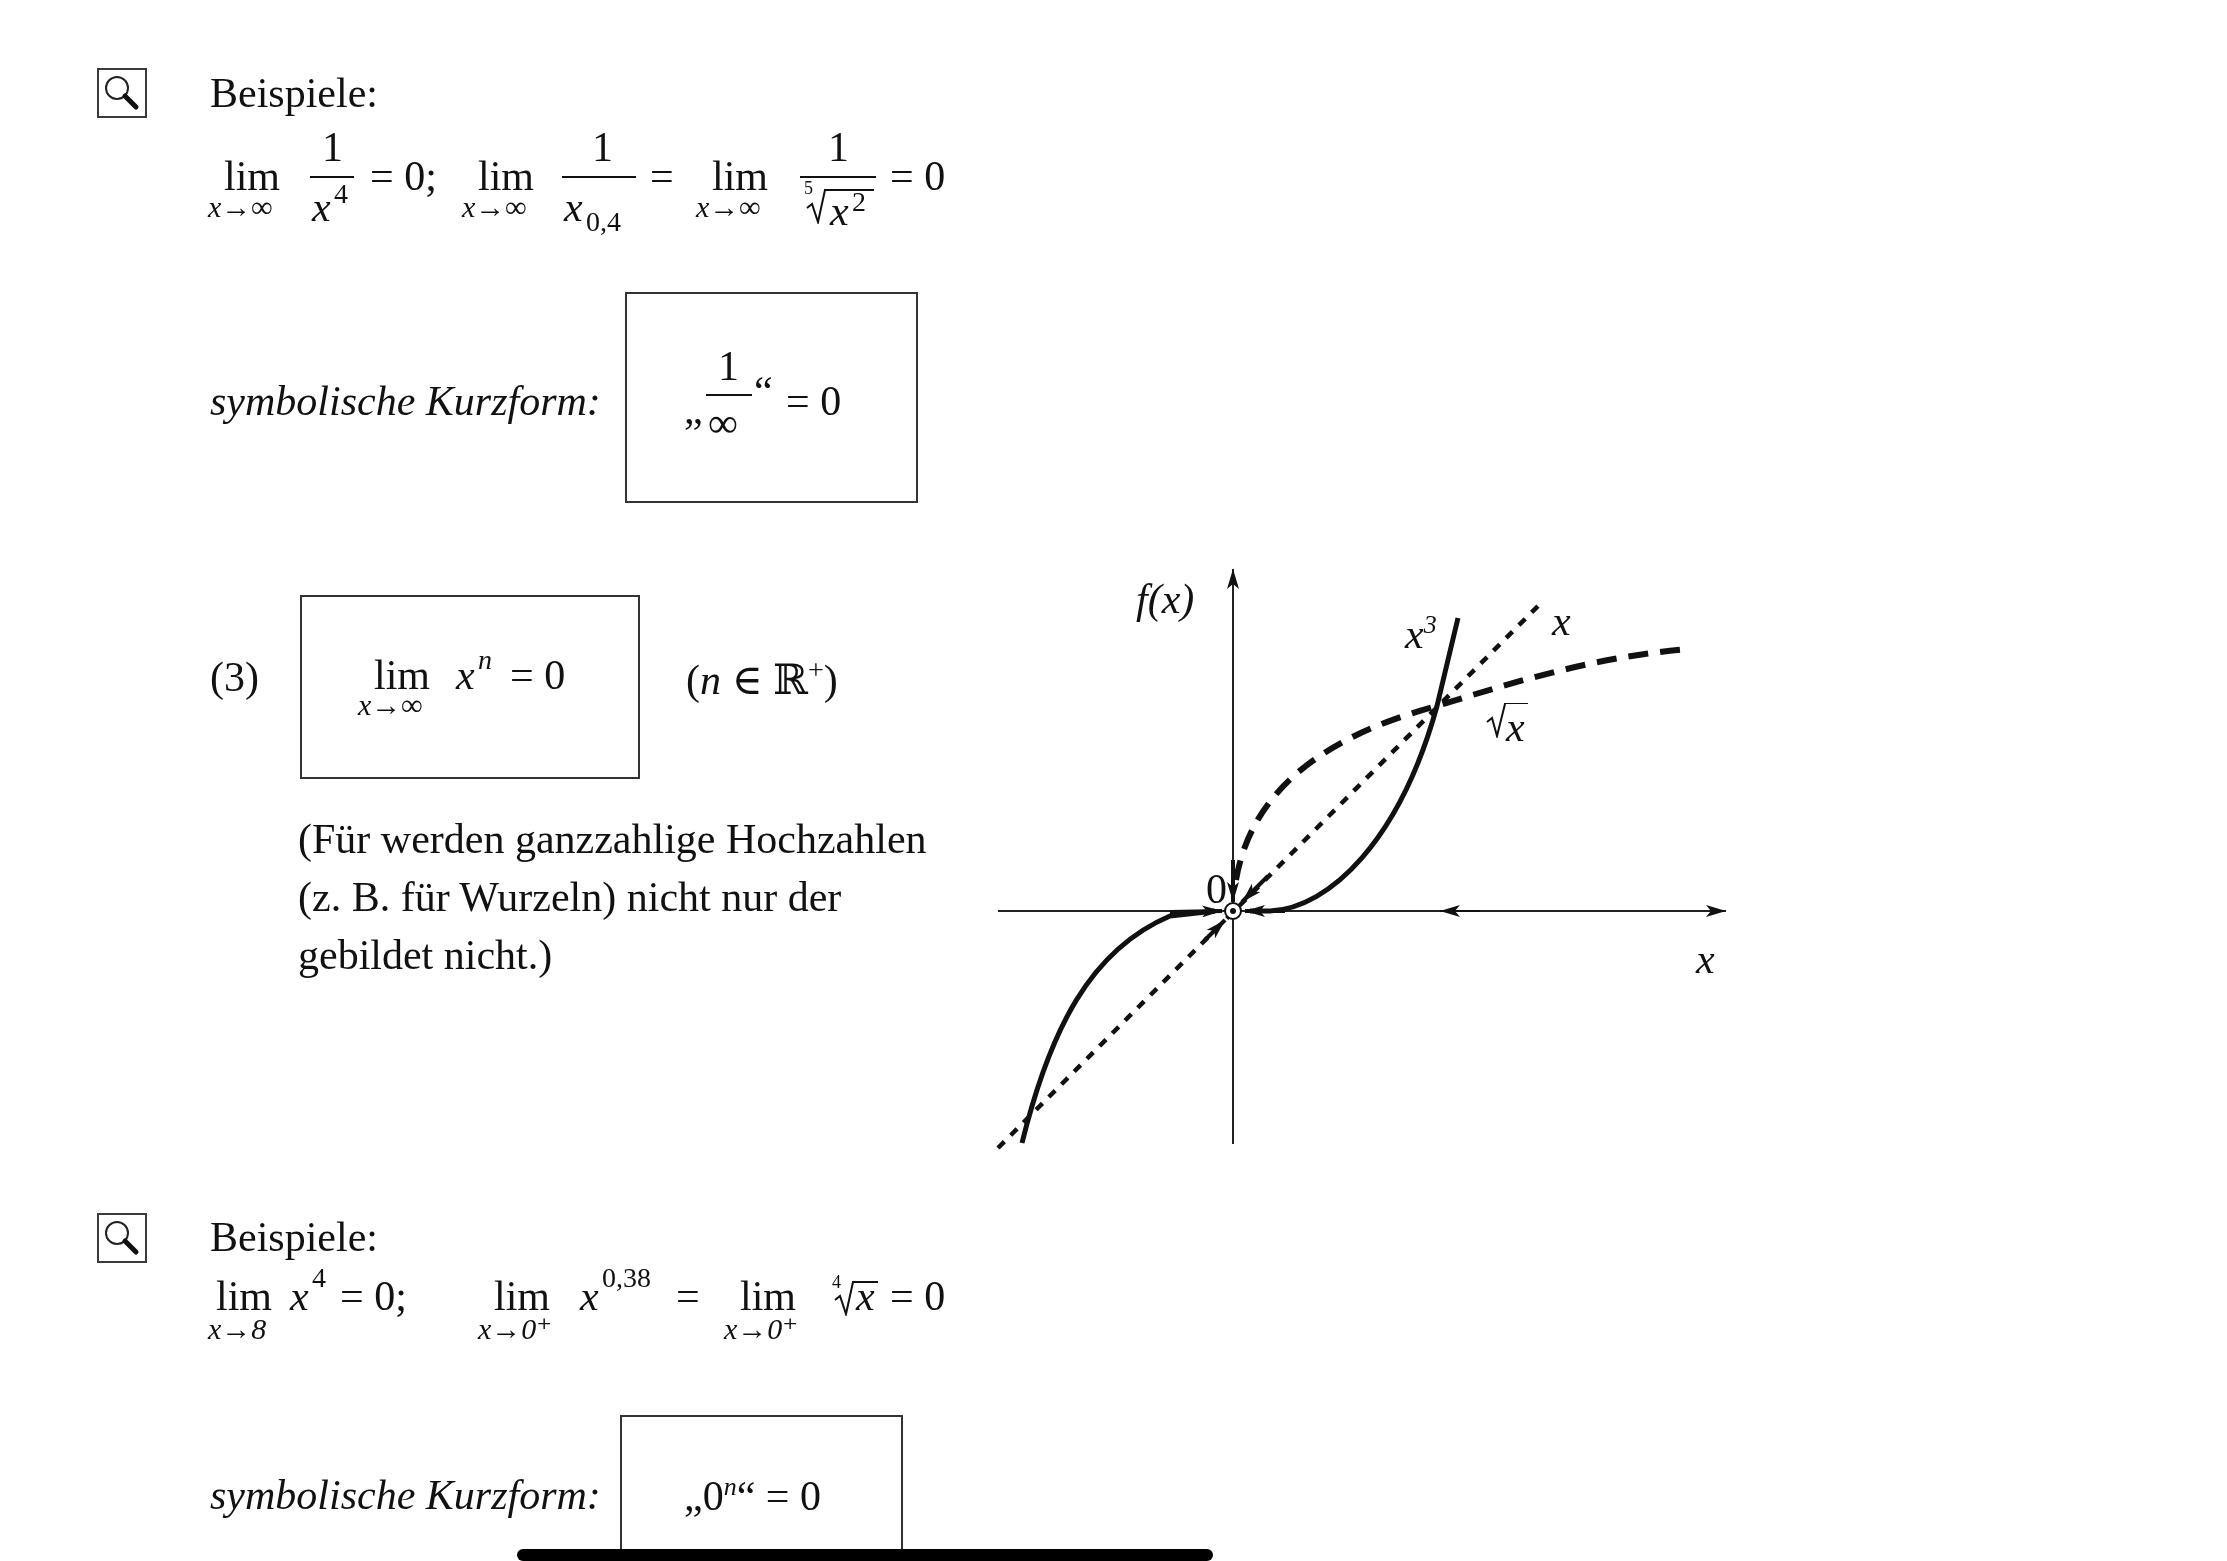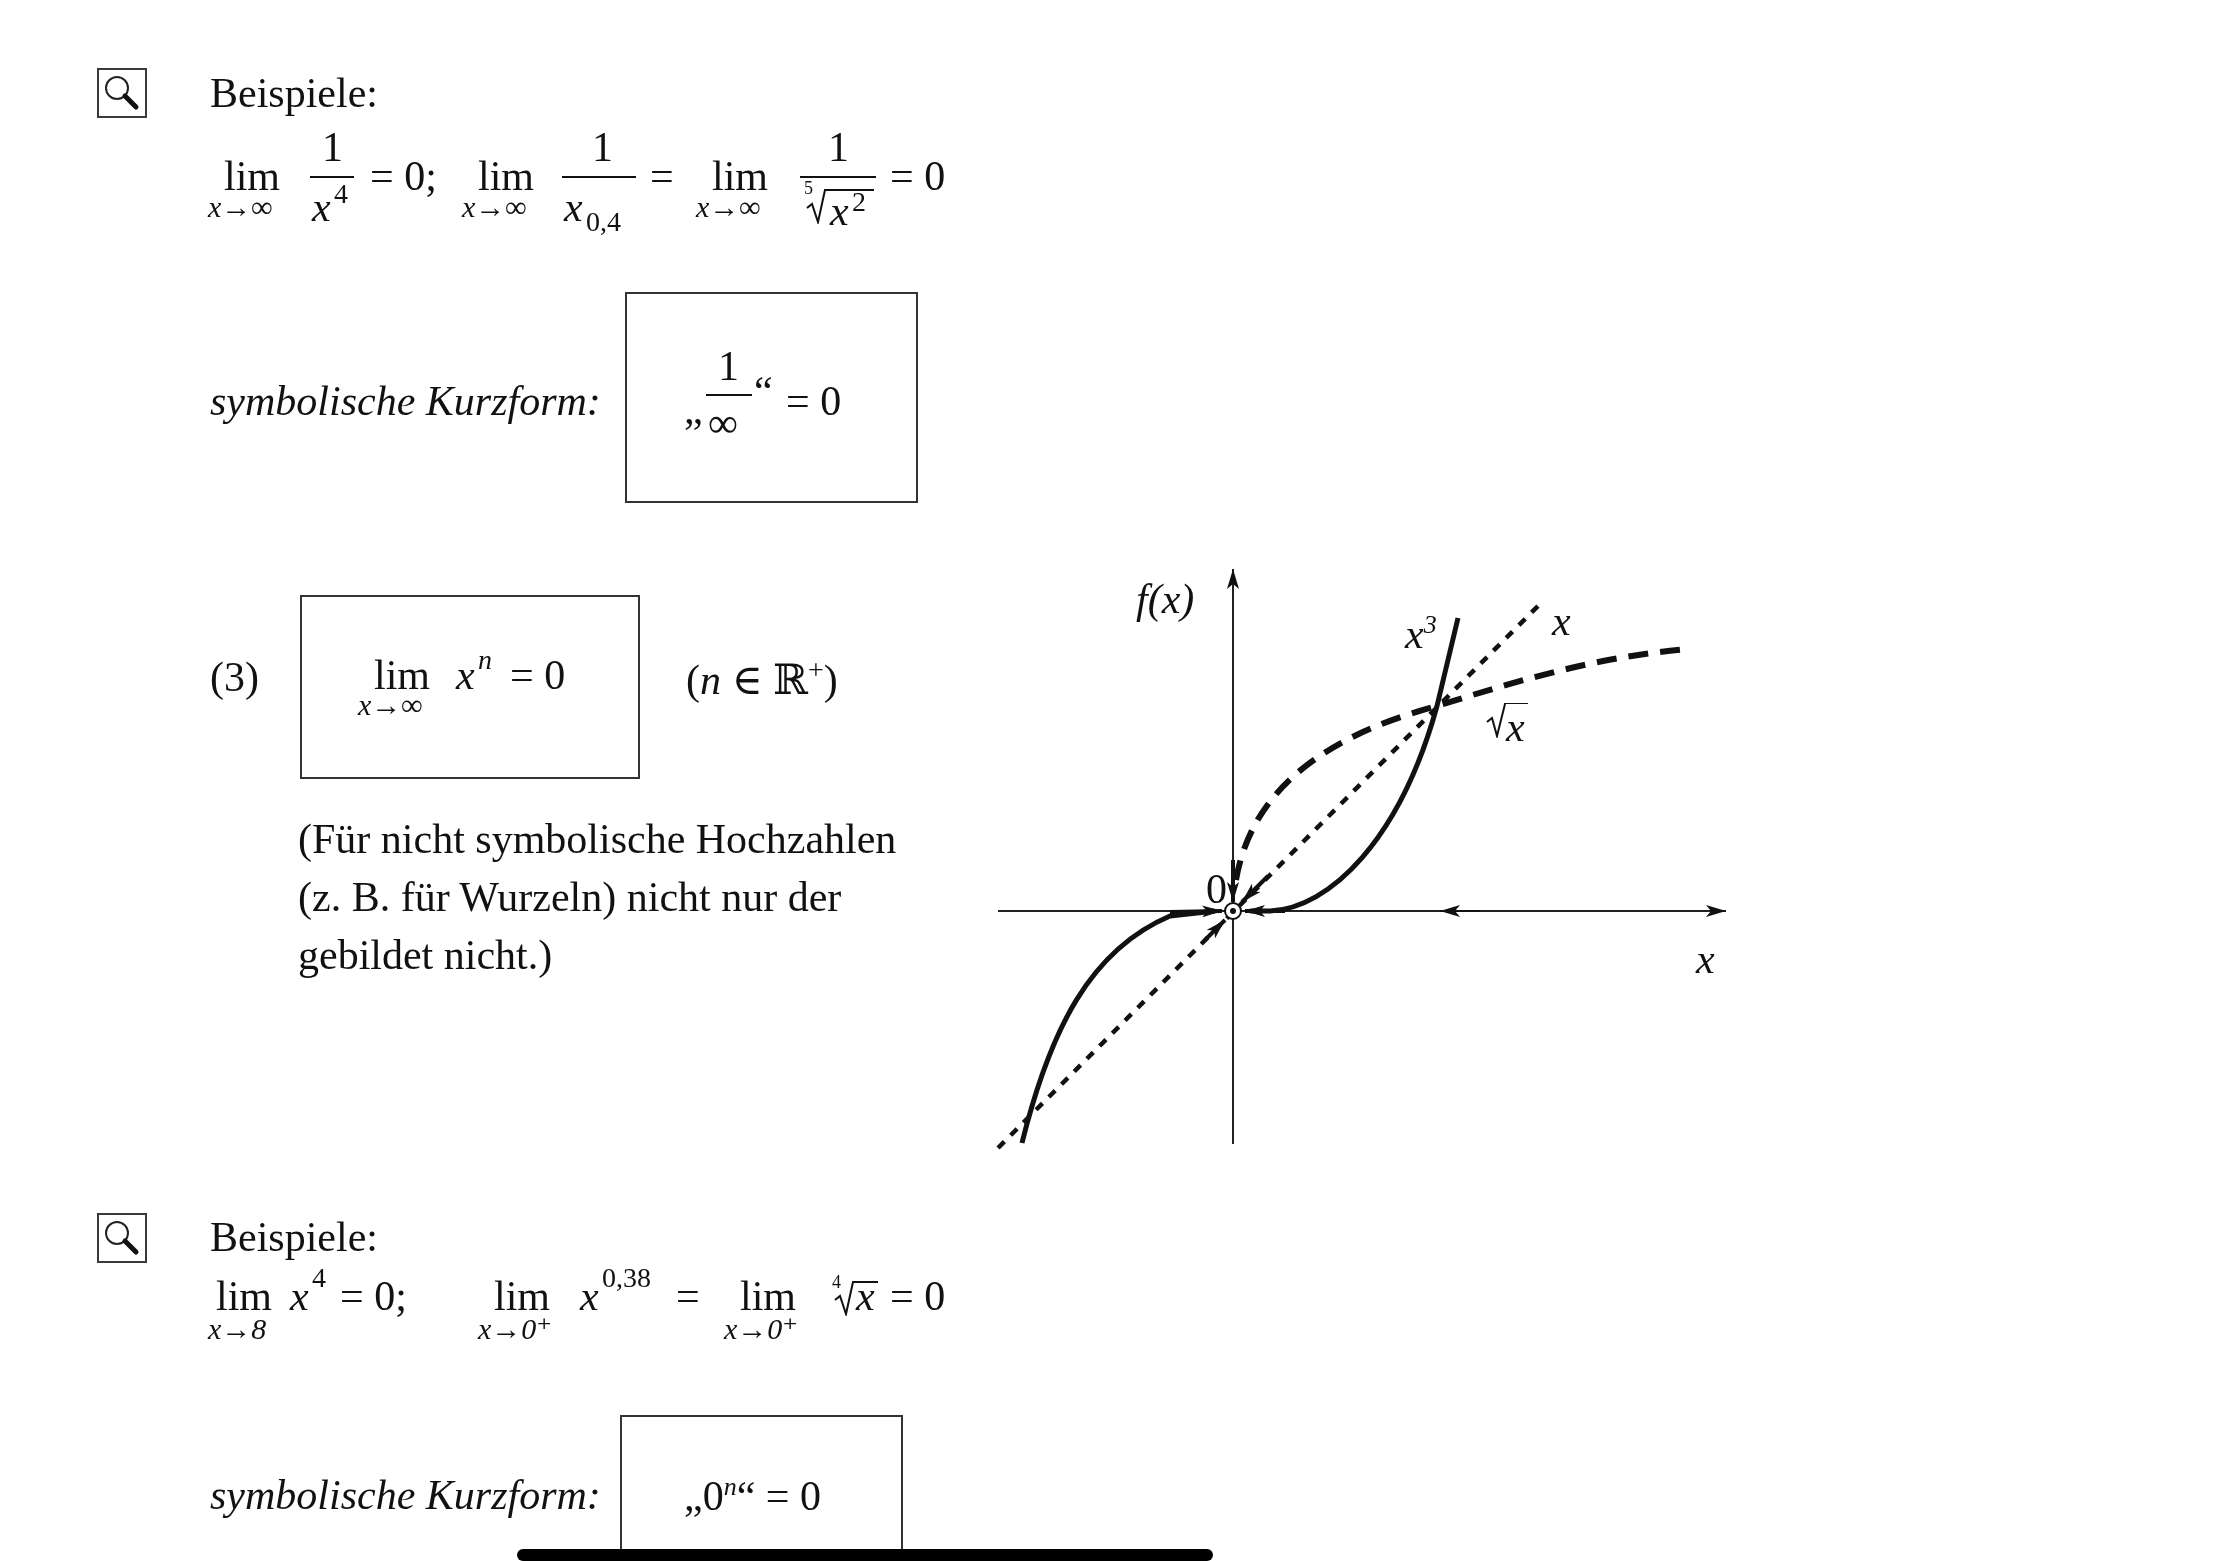--- a/index.html
+++ b/index.html
@@ -71,21 +71,21 @@
 <div class="abs sub it" style="left:358px; top:690px;">x→∞</div>
 <div class="abs t it" style="left:456px; top:654px;">x</div>
 <div class="abs sup it" style="left:478px; top:646px;">n</div>
 <div class="abs t" style="left:510px; top:654px;">= 0</div>
 
 <div class="abs t" style="left:686px; top:656px;">
   <span>(</span><span class="it">n</span><span> ∈ ℝ</span><sup style="font-size:28px;">+</sup><span>)</span>
 </div>
 
 <div class="abs t" style="left:298px; top:810px; line-height:58px;">
-  <div>(Für nicht symbolische Hochzahlen</div>
+  <div>(Für werden ganzzahlige Hochzahlen</div>
   <div>(z. B. für Wurzeln) nicht nur der</div>
   <div>gebildet nicht.)</div>
 </div>
 
 <svg class="abs" style="left:0; top:0;" width="2227" height="1561">
   <defs>
     <marker id="ah" viewBox="0 0 20 12" refX="20" refY="6" markerWidth="20" markerHeight="12" markerUnits="userSpaceOnUse" orient="auto">
       <path d="M0,0 L20,6 L0,12 L5,6 Z" fill="#111"></path>
     </marker>
   </defs>

